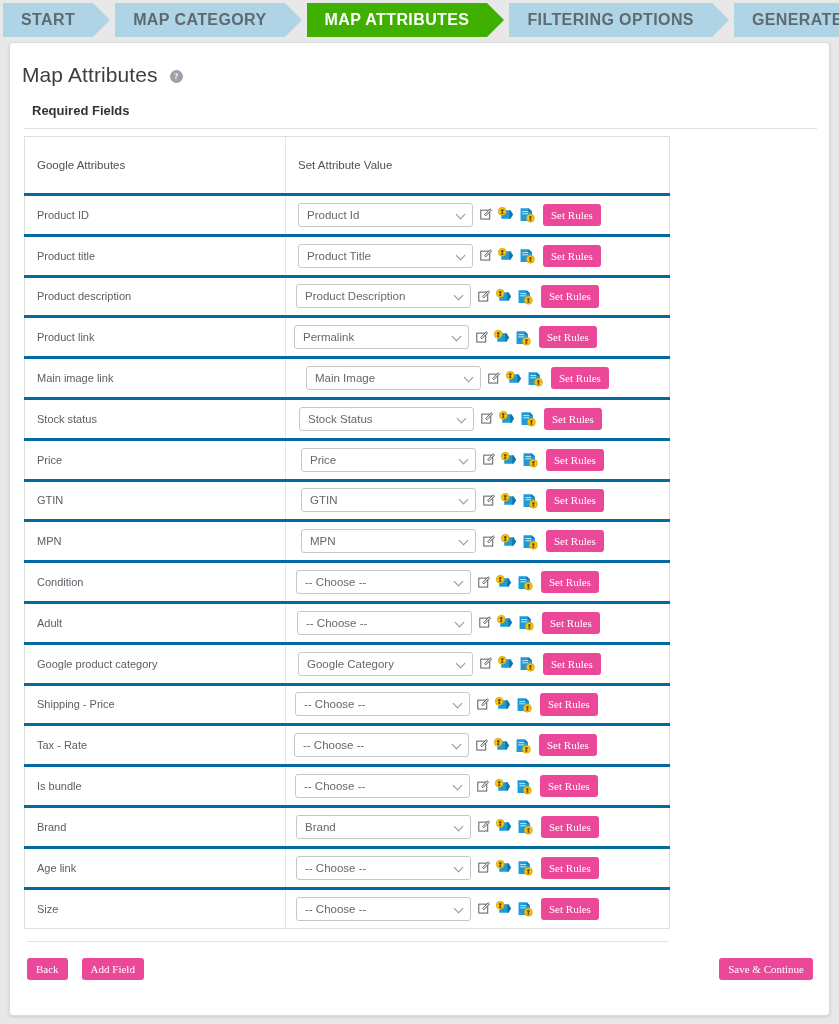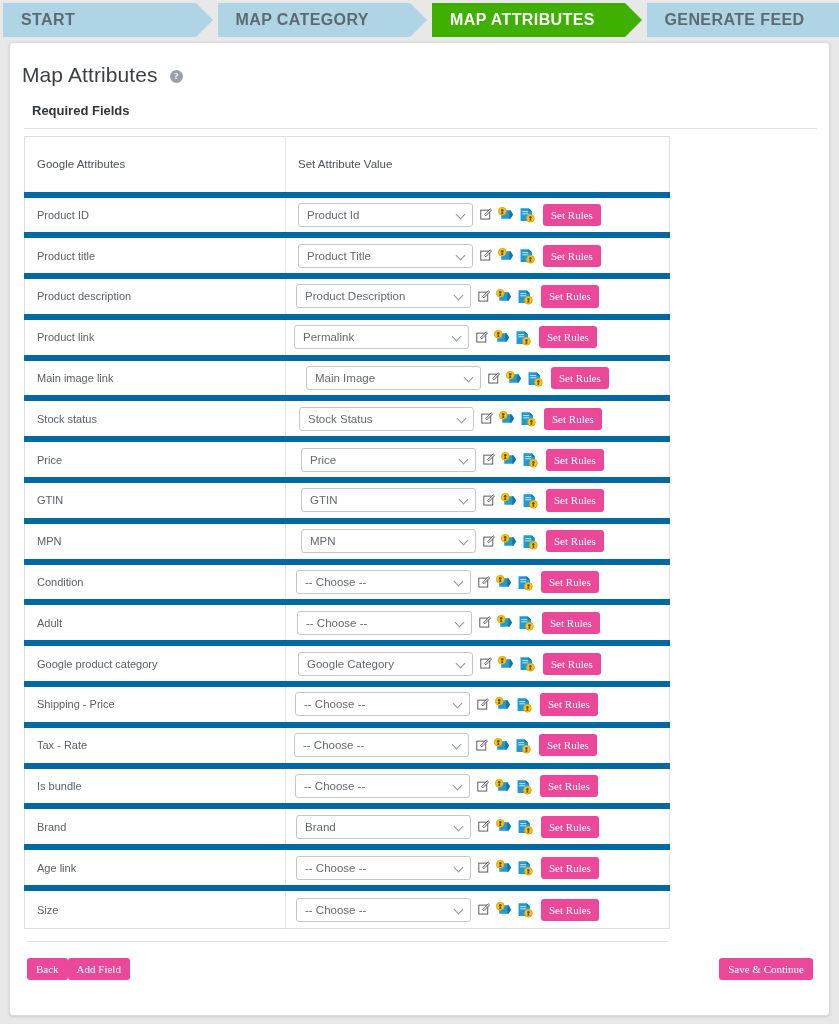--- a/index.html
+++ b/index.html
@@ -101,21 +101,21 @@
 
   
   .attr-table {
     width: 646px;
     margin: 7px 0 0 14px;
     border: 1px solid #dedede;
     border-collapse: collapse;
     table-layout: fixed;
   }
   .attr-table th, .attr-table td {
-    border-bottom: 6px solid #0369a1;
+    border-bottom: 3px solid #0369a1;
     vertical-align: middle;
   }
   .attr-table th {
     text-align: left;
     font-weight: 400;
     font-size: 11.5px;
     color: #4a5157;
     height: 58px;
     padding: 0 0 0 12px;
   }
@@ -209,36 +209,39 @@
     background: #e2e2e2;
     margin: 12px 12px 0 17px;
     width: 641px;
   }
   .footer-bar {
     display: flex;
     align-items: center;
     justify-content: space-between;
     padding: 16px 16px 0 17px;
   }
-  .footer-left { display: flex; gap: 0; }
+  .footer-left { display: flex; gap: 14px; }
 </style>
 </head>
 <body>
 
 <div class="steps">
   <div class="step">
     <span>START</span>
   </div>
   <div class="step">
     <span>MAP CATEGORY</span>
   </div>
   <div class="step active">
     <span>MAP ATTRIBUTES</span>
   </div>
   <div class="step">
+    <span>FILTERING OPTIONS</span>
+  </div>
+  <div class="step">
     <span>GENERATE FEED</span>
   </div>
 </div>
 
 <div class="card">
 
   <div class="page-title-row">
     <span class="page-title">Map Attributes</span>
     <span class="help-icon">?</span>
   </div>

